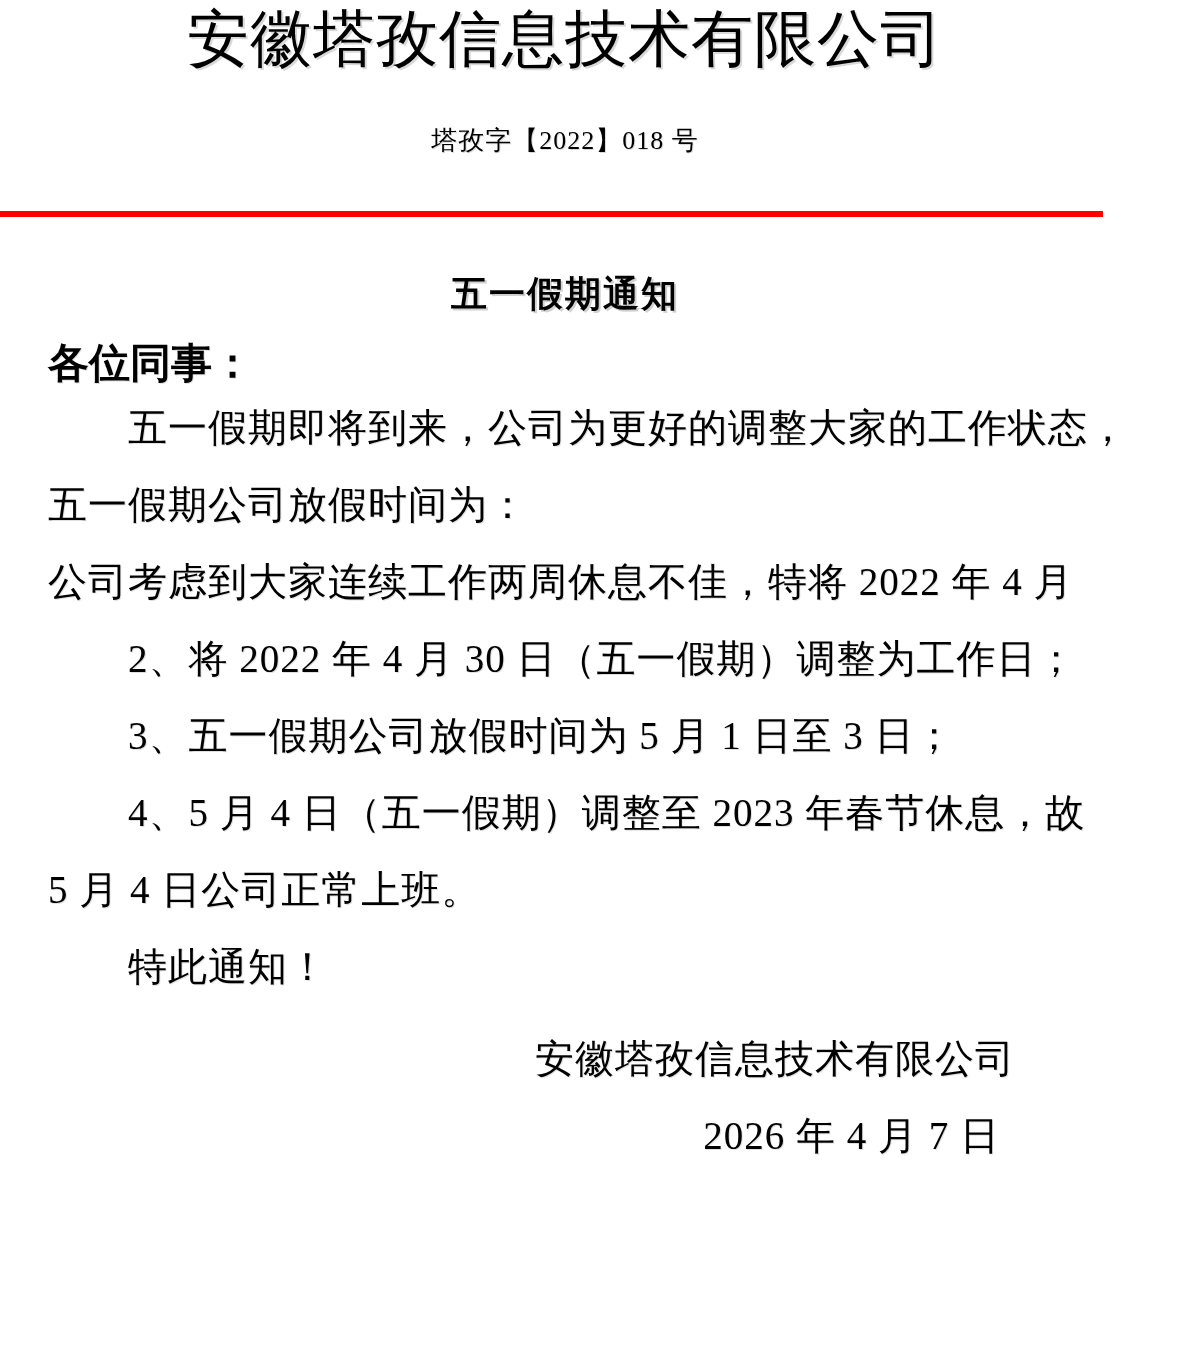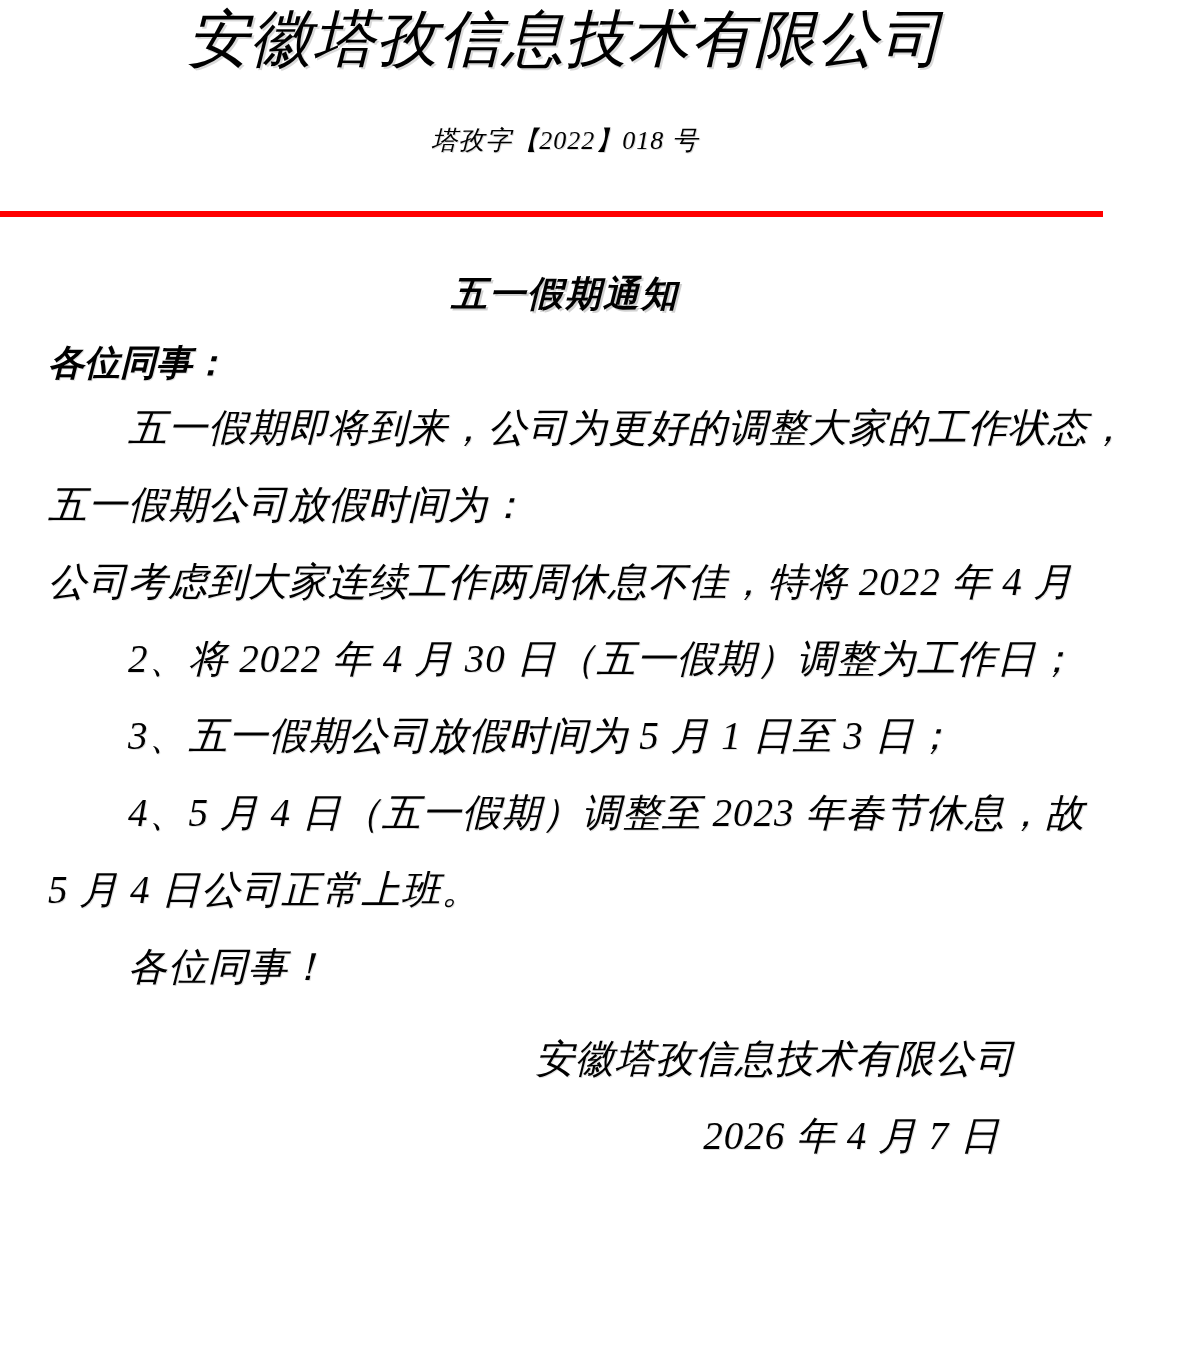--- a/index.html
+++ b/index.html
@@ -1,15 +1,15 @@
 <!DOCTYPE html>
 <html><head>
 <meta charset="utf-8">
 <style>
-  * { margin: 0; padding: 0; box-sizing: border-box; font-style: italic; }
+  * { margin: 0; padding: 0; box-sizing: border-box; }
   html, body { background: #ffffff; }
   .page {
     position: relative;
     width: 1200px;
     height: 1353px;
     background: #ffffff;
     color: #000000;
     overflow: hidden;
     font-family: "Liberation Serif", "DejaVu Serif", serif;
   }
@@ -44,21 +44,21 @@
     font-weight: 700;
     font-size: 36px;
     line-height: 48px;
     letter-spacing: 2px;
     text-shadow: 2px 2px 0 rgba(0,0,0,0.18);
   }
   .salutation {
     margin: 24px 0 0 48px;
     font-family: "Liberation Sans", "DejaVu Sans", sans-serif;
     font-weight: 600;
-    font-size: 36px;
+    font-size: 41px;
     line-height: 42px;
     text-shadow: 1px 1px 0 rgba(0,0,0,0.12);
   }
   .body-text {
     margin: 5px 97px 0 48px;
     font-family: "Liberation Serif", "DejaVu Serif", serif;
     font-size: 39px;
     line-height: 77px;
     letter-spacing: 1px;
     text-shadow: 1px 1px 0 rgba(0,0,0,0.12);
@@ -95,21 +95,21 @@
 
   <div class="body-text">
     <div id="body-lines">
         <div class="body-line indent">五一假期即将到来，公司为更好的调整大家的工作状态，</div>
         <div class="body-line">五一假期公司放假时间为：</div>
         <div class="body-line">公司考虑到大家连续工作两周休息不佳，特将 2022 年 4 月</div>
         <div class="body-line indent">2、将 2022 年 4 月 30 日（五一假期）调整为工作日；</div>
         <div class="body-line indent">3、五一假期公司放假时间为 5 月 1 日至 3 日；</div>
         <div class="body-line indent">4、5 月 4 日（五一假期）调整至 2023 年春节休息，故</div>
         <div class="body-line">5 月 4 日公司正常上班。</div>
-        <div class="body-line indent">各位同事！</div>
+        <div class="body-line indent">特此通知！</div>
       </div>
 
     <div class="signature">安徽塔孜信息技术有限公司</div>
 
     <div class="doc-date">2026 年 4 月 7 日</div>
   </div>
 
 </div>
 
 </body></html>

